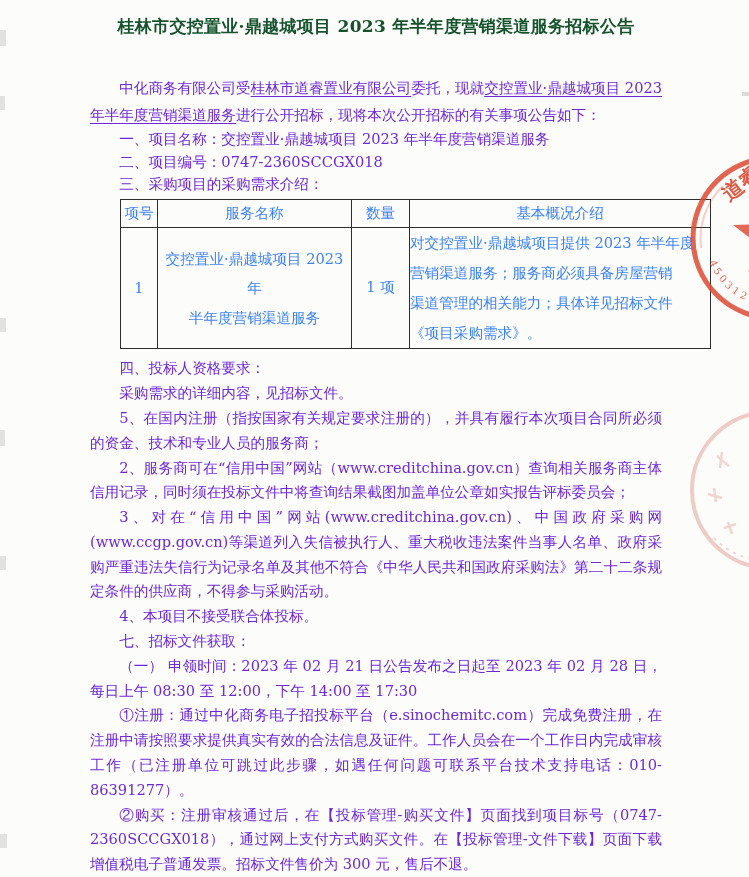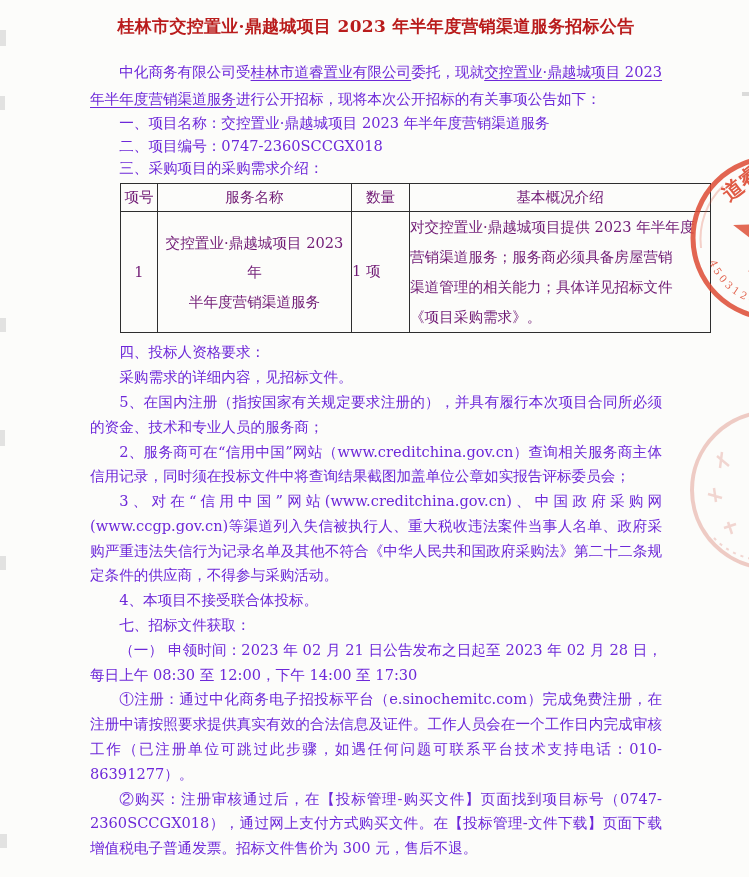--- a/index.html
+++ b/index.html
@@ -3,41 +3,41 @@
 <meta charset="utf-8">
 <style>
   html,body{margin:0;padding:0;background:#e8e8e8;}
   .page{
     position:relative;width:749px;height:877px;margin:0 auto;
     background:#fcfcfa;overflow:hidden;
     font-family:"DejaVu Serif","Liberation Serif",serif;color:#262626;
   }
   .content{position:absolute;left:90px;top:10px;width:572px;}
   .doc-title{
-    font-size:17px;font-weight:bold;text-align:center;color:#b91c1c;
-    margin:0 0 20px 0;padding-top:4px;line-height:24px;letter-spacing:.3px;
+    font-size:17px;font-weight:bold;text-align:center;color:#14532d;
+    margin:0 0 36px 0;padding-top:4px;line-height:24px;letter-spacing:.3px;
   }
   p{margin:0;font-size:14.6px;line-height:24.8px;text-align:justify;color:#6d28d9;}
   .p-indent{text-indent:2em;}
   .p-wide{line-height:27px;}
   .sec{line-height:22.5px;text-indent:2em;text-align:left;}
   .ul{text-decoration:underline;text-underline-offset:3px;}
 
   table.proc{
     border-collapse:collapse;table-layout:fixed;width:590px;
     margin:3px 0 7px 30px;background:#fcfcfa;position:relative;z-index:1;
   }
   table.proc th,table.proc td{
     border:1.6px solid #2e2e2e;font-weight:normal;font-size:14.6px;
-    padding:0;color:#701a75;vertical-align:middle;
+    padding:0;color:#3b82f6;vertical-align:middle;
   }
   table.proc th{height:27px;text-align:center;}
   td.c-no{text-align:center;}
   td.c-service{text-align:center;line-height:29.5px;}
-  td.c-qty{}
+  td.c-qty{text-align:center;}
   td.c-desc{padding:8px 6px 8px 10px;line-height:30.2px;vertical-align:top;}
   tr.data-row{height:120px;}
   .dl-l{text-align:left;}
   .dl-c{text-align:left;}
 
   .seal{position:absolute;z-index:3;pointer-events:none;}
   .seal-1{left:683px;top:148px;}
   .seal-2{left:672px;top:408px;}
   .artifact{position:absolute;background:#c4c4c4;opacity:.45;z-index:0;}
 </style>

